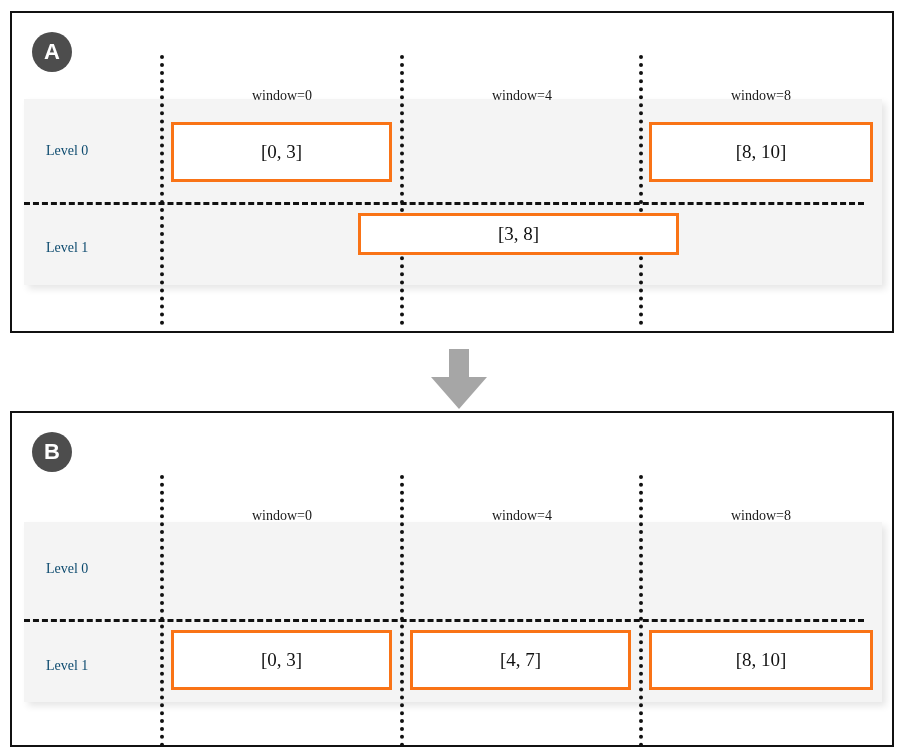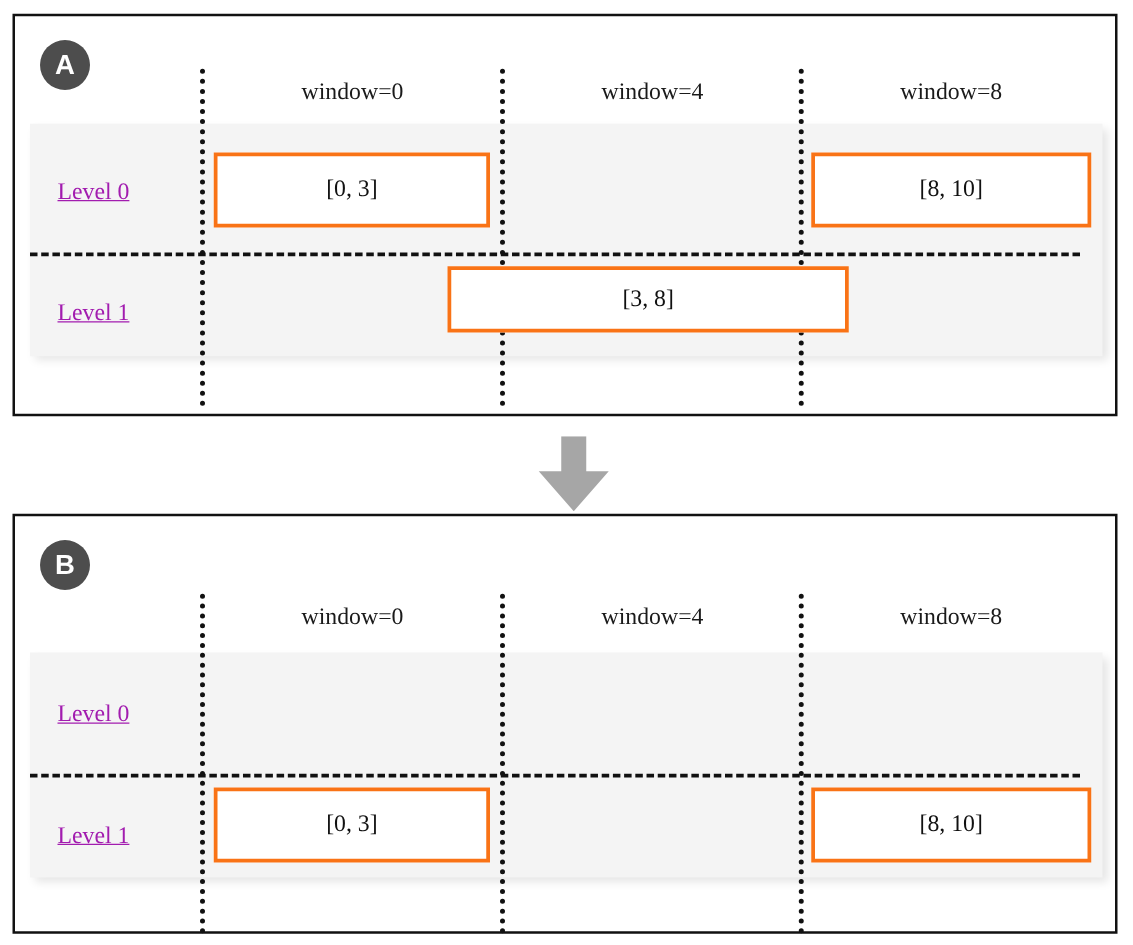--- a/index.html
+++ b/index.html
@@ -68,33 +68,33 @@
   
   .win-line {
     position: absolute;
     width: 0;
     border-left: 4px dotted #111111;
   }
 
   
   .level-label {
     position: absolute;
-    font-size: 19px;
-    color: #a21caf;
+    font-size: 14px;
+    color: #0c4a6e;
     white-space: nowrap;
-    text-decoration: underline;
   }
 
   
   .window-header {
     position: absolute;
-    font-size: 19px;
+    font-size: 14px;
     color: #1a1a1a;
     text-align: center;
     white-space: nowrap;
+    margin-top: 25px;
   }
 
   
   .run-box {
     position: absolute;
     box-sizing: border-box;
     border: 3px solid #f97316;
     background: #ffffff;
     display: flex;
     align-items: center;
@@ -139,21 +139,21 @@
 
     <div class="window-header" style="left:152px; top:50px; width:236px;">window=0</div>
     <div class="window-header" style="left:392px; top:50px; width:236px;">window=4</div>
     <div class="window-header" style="left:631px; top:50px; width:236px;">window=8</div>
 
     <div class="level-label" style="left:34px; top:130px;">Level 0</div>
     <div class="level-label" style="left:34px; top:227px;">Level 1</div>
 
     <div class="run-box" style="left:159px; top:109px; width:221px; height:60px;">[0, 3]</div>
     <div class="run-box" style="left:637px; top:109px; width:224px; height:60px;">[8, 10]</div>
-    <div class="run-box" style="left:346px; top:200px; width:321px; height:53px;">[3, 8]</div>
+    <div class="run-box" style="left:346px; top:200px; width:321px; height:42px;">[3, 8]</div>
   </div>
 
   <svg id="transition-arrow" viewBox="0 0 64 60">
     <polygon points="22,0 42,0 42,28 60,28 32,60 4,28 22,28" fill="#a6a6a6"></polygon>
   </svg>
 
 
   <div class="panel" id="panel-b">
 
     <div class="panel-badge">B</div>
@@ -167,16 +167,17 @@
     <div class="win-line" style="left:627px; top:62px; height:272px;"></div>
 
     <div class="window-header" style="left:152px; top:70px; width:236px;">window=0</div>
     <div class="window-header" style="left:392px; top:70px; width:236px;">window=4</div>
     <div class="window-header" style="left:631px; top:70px; width:236px;">window=8</div>
 
     <div class="level-label" style="left:34px; top:148px;">Level 0</div>
     <div class="level-label" style="left:34px; top:245px;">Level 1</div>
 
     <div class="run-box" style="left:159px; top:217px; width:221px; height:60px;">[0, 3]</div>
+    <div class="run-box" style="left:398px; top:217px; width:221px; height:60px;">[4, 7]</div>
     <div class="run-box" style="left:637px; top:217px; width:224px; height:60px;">[8, 10]</div>
   </div>
 
 </div>
 
 </body></html>

